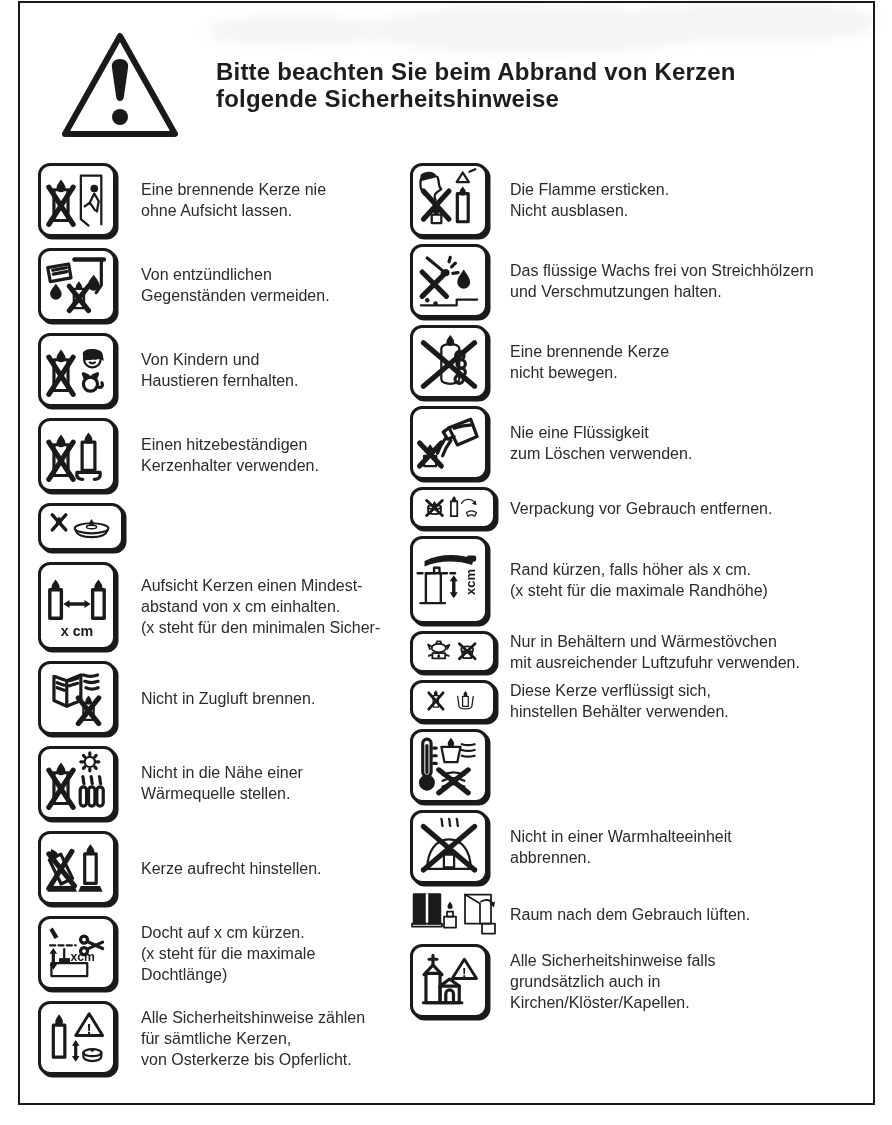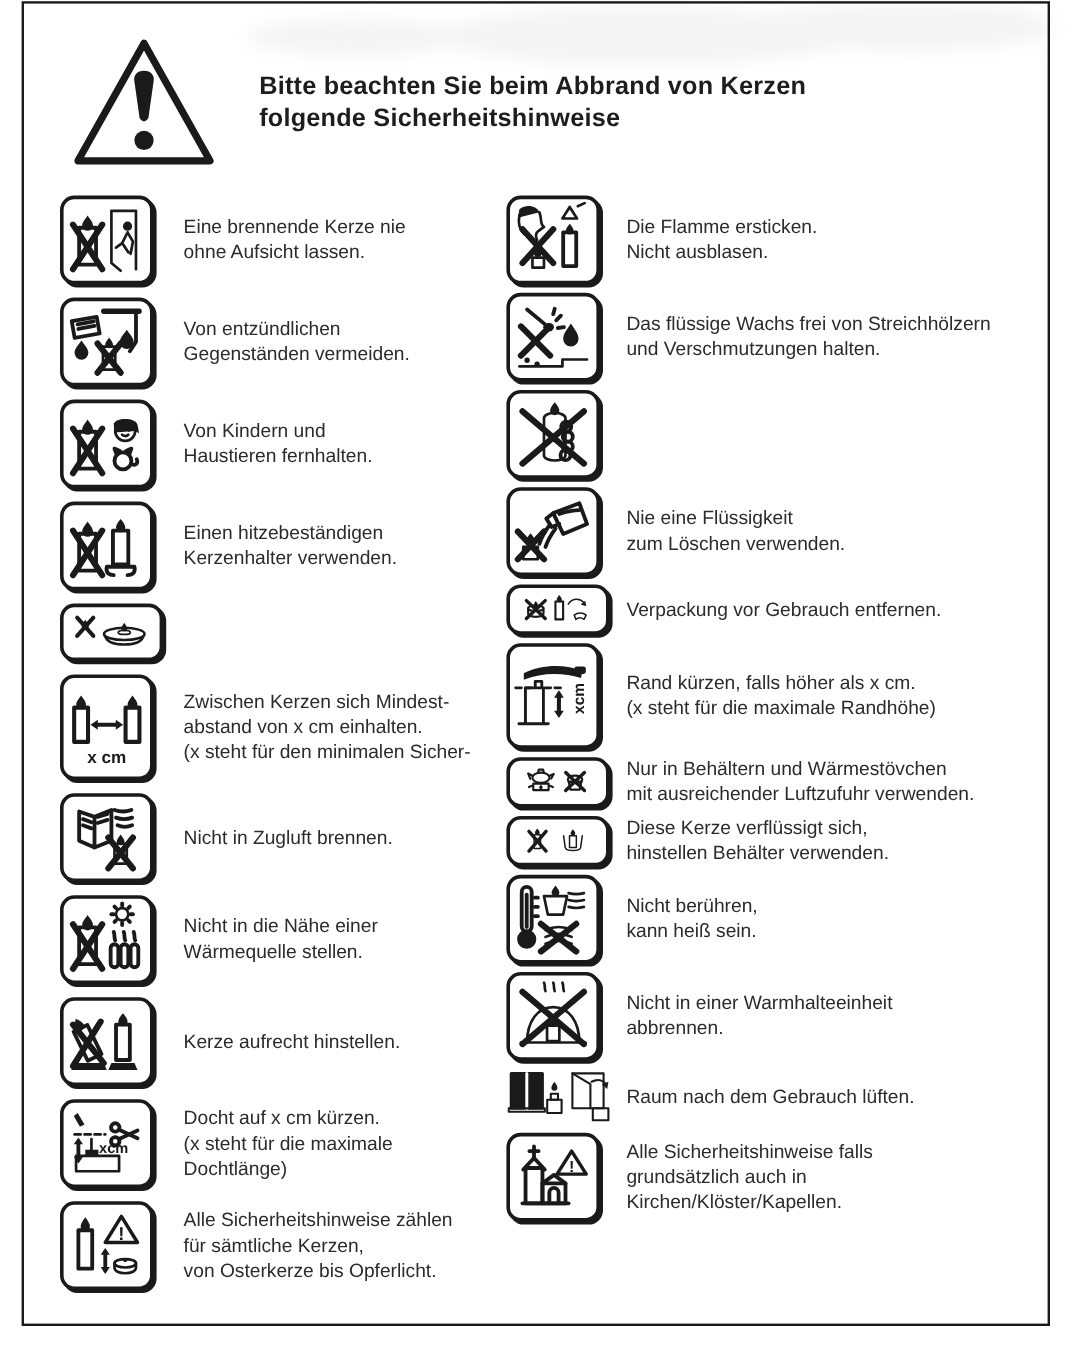--- a/index.html
+++ b/index.html
@@ -5,22 +5,22 @@
   html,body{margin:0;padding:0}
   body{width:892px;height:1125px;background:#fff;font-family:"Liberation Sans",sans-serif;position:relative;overflow:hidden}
   .smudge{position:absolute;background:#f4f4f4;border-radius:50%;filter:blur(7px)}
   .s1{left:370px;top:6px;width:330px;height:48px}
   .s2{left:640px;top:2px;width:240px;height:40px}
   .s3{left:205px;top:16px;width:180px;height:30px}
   .sheet{position:absolute;left:18px;top:1px;right:17px;bottom:20px;border:2px solid #1a1a1a;background:transparent}
   header{display:flex;align-items:center;margin:26px 0 0 36px}
   .warn-tri{width:128px;height:112px;flex:none}
   .warn-tri svg{width:100%;height:100%}
-  h1{font-size:21px;line-height:27px;font-weight:bold;color:#1d1d1d;margin:0 0 0 32px;letter-spacing:.2px}
-  .cols{display:flex;margin-top:22px;padding-left:30px}
+  h1{font-size:24px;line-height:27px;font-weight:bold;color:#1d1d1d;margin:0 0 0 32px;letter-spacing:.2px}
+  .cols{display:flex;margin-top:22px;padding-left:18px}
   .col-left{width:372px;flex:none}
   .col-right{flex:1;padding-right:8px}
   .row{display:flex;align-items:center;margin-bottom:11px}
   .col-right .row{margin-bottom:7px}
   .icon-cell{width:103px;flex:none;display:flex}
   .col-right .icon-cell{width:100px}
   .icon-box{border:3px solid #1a1a1a;border-radius:12px;box-shadow:2.5px 2.5px 0 #1a1a1a;background:#fff;box-sizing:border-box;display:flex;align-items:center;justify-content:center;padding:2px}
   .size-normal{width:78px;height:74px}
   .size-wide{width:86px;height:48px}
   .col-left .size-wide{height:48px}
@@ -174,21 +174,21 @@
                 <path class="f" d="M18.5 11c3.5 5 6 8 6 11a6 6 0 0 1-12 0c0-3 2.5-6 6-11z"></path>
                 <rect x="73" y="26" width="17" height="42"></rect>
                 <path class="f" d="M81.5 11c3.5 5 6 8 6 11a6 6 0 0 1-12 0c0-3 2.5-6 6-11z"></path>
                 <line x1="36" y1="47" x2="64" y2="47"></line>
                 <path class="f" d="M30 47l9-6v12zM70 47l-9-6v12z"></path>
                 <text x="50" y="94" font-size="21" text-anchor="middle">x cm</text>
               </svg>
             </div>
           </div>
           <div class="text">
-            <div>Zwischen Kerzen sich Mindest-</div>
+            <div>Aufsicht Kerzen einen Mindest-</div>
             <div>abstand von x cm einhalten.</div>
             <div>(x steht für den minimalen Sicher-</div>
           </div>
         </div>
         <div class="row">
           <div class="icon-cell">
             <div class="icon-box size-normal">
               <svg viewBox="0 0 100 100" class="ic">
                 <g class="thin">
                   <path d="M14 16l20 7v40l-20-9zM34 23l22-9v40l-22 9z"></path>
@@ -370,20 +370,24 @@
                   <circle cx="67" cy="40" r="6.5"></circle>
                   <circle cx="69" cy="53" r="6.5"></circle>
                   <circle cx="69" cy="66" r="6.5"></circle>
                   <circle cx="66" cy="77" r="6.5"></circle>
                 </g>
                 <line class="x" x1="10" y1="20" x2="90" y2="88"></line>
                 <line class="x" x1="90" y1="20" x2="10" y2="88"></line>
               </svg>
             </div>
           </div>
+          <div class="text">
+            <div>Eine brennende Kerze</div>
+            <div>nicht bewegen.</div>
+          </div>
         </div>
         <div class="row">
           <div class="icon-cell">
             <div class="icon-box size-normal">
               <svg viewBox="0 0 100 100" class="ic">
                 <g class="thin">
                   <path d="M50 26L84 13l10 27-31 13z"></path>
                   <path d="M50 26l-9 7 7 11 10-4"></path>
                   <path d="M58 27c9-3 17-5 26-5"></path>
                   <path d="M45 42c-6 8-10 15-13 24M53 46c-6 8-10 15-13 24"></path>
@@ -500,24 +504,20 @@
                   <line x1="26" y1="46" x2="30" y2="46"></line>
                 </g>
                 <path class="thin" d="M38 20h30l-5 24h-20z"></path>
                 <path class="f" d="M53 6c3 4 5 7 5 9a5 5 0 0 1-10 0c0-2 2-5 5-9z"></path>
                 <path class="thin" d="M70 16c7 2 13 2 20 0M70 25c7 2 13 2 20 0M70 34c7 2 13 2 20 0"></path>
                 <path class="thin" d="M40 64c11-5 23-5 34 0M40 73c11-5 23-5 34 0M40 82c11-5 23-5 34 0"></path>
                 <line class="x" x1="34" y1="56" x2="80" y2="92"></line>
                 <line class="x" x1="80" y1="56" x2="34" y2="92"></line>
               </svg>
             </div>
-          </div>
-          <div class="text">
-            <div>Nicht berühren,</div>
-            <div>kann heiß sein.</div>
           </div>
         </div>
         <div class="row">
           <div class="icon-cell">
             <div class="icon-box size-normal">
               <svg viewBox="0 0 100 100" class="ic">
                 <path class="thin" d="M38 6c2 4 0 7 2 11M50 6c2 4 0 7 2 11M62 6c2 4 0 7 2 11"></path>
                 <path class="thin" d="M16 84c0-28 14-46 34-46s34 18 34 46zM8 84h84"></path>
                 <rect class="thin" x="42" y="62" width="16" height="20"></rect>
                 <path class="f" d="M50 48c3 4 5 7 5 9a5 5 0 0 1-10 0c0-2 2-5 5-9z"></path>

